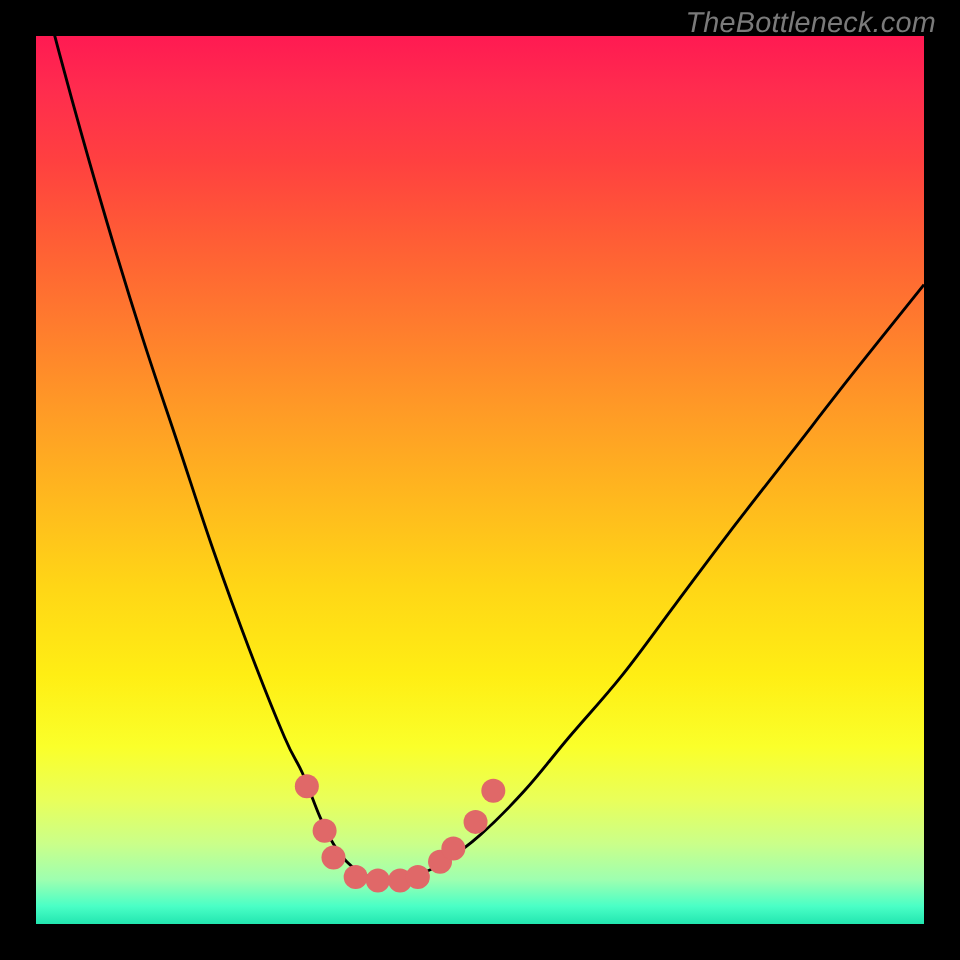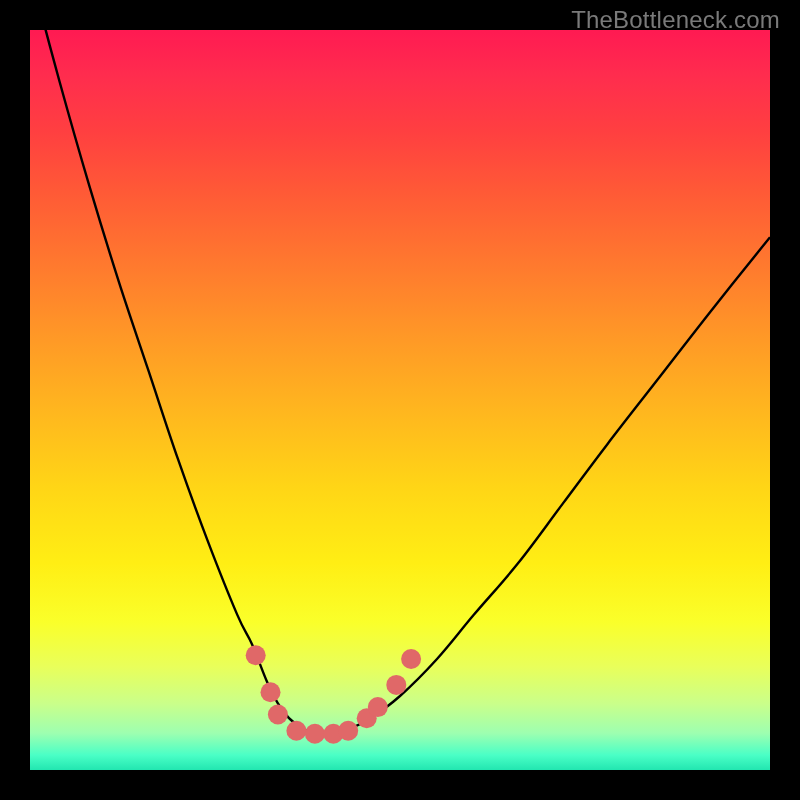--- a/index.html
+++ b/index.html
@@ -9,20 +9,21 @@
     height: 800px;
     background: #000;
     overflow: hidden;
     font-family: Arial, Helvetica, sans-serif;
   }
   .frame {
     position: relative;
     width: 800px;
     height: 800px;
     background: #000;
+    font-style: italic;
   }
   .plot-area {
     position: absolute;
     left: 30px;
     top: 30px;
     width: 740px;
     height: 740px;
     background: linear-gradient(to bottom,
       #ff1a52 0%,
       #ff2c4e 6%,

